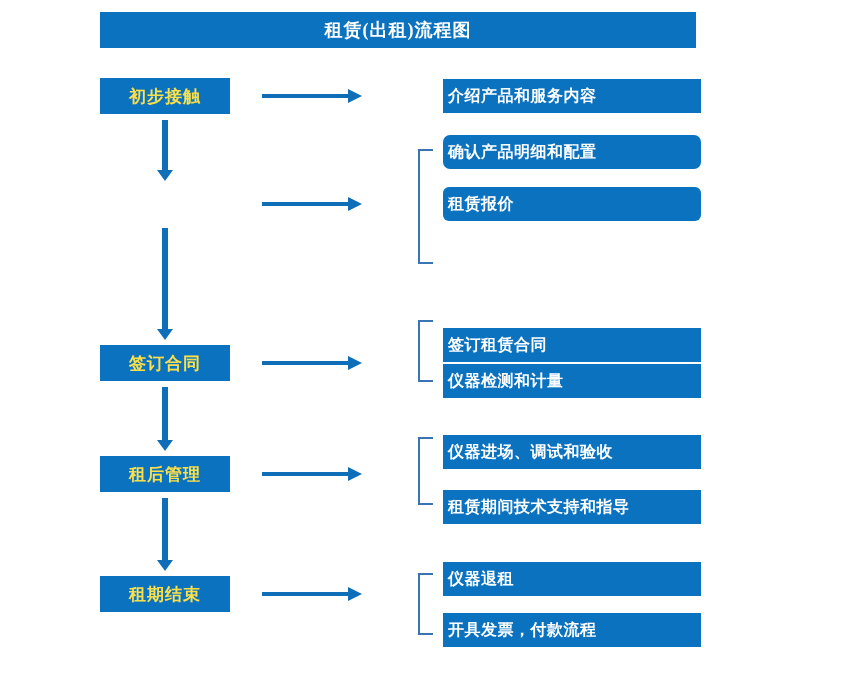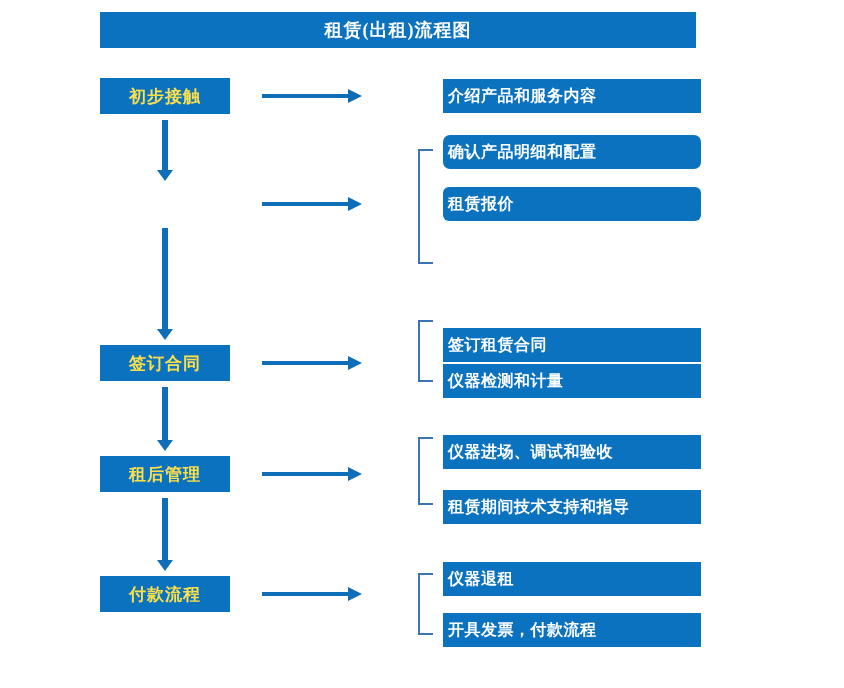--- a/index.html
+++ b/index.html
@@ -144,21 +144,21 @@
 </head>
 <body>
 
 <div id="canvas">
 
   <div class="title-bar">租赁(出租)流程图</div>
 
   <div class="stage-box" style="top:78px;">初步接触</div>
   <div class="stage-box" style="top:345px;">签订合同</div>
   <div class="stage-box" style="top:456px;">租后管理</div>
-  <div class="stage-box" style="top:576px;">付款流程</div>
+  <div class="stage-box" style="top:576px;">租期结束</div>
 
   <div class="v-arrow" style="top:120px; height:62px;">
     <div class="shaft" style="height:50px;"></div>
     <div class="head" style="top:50px;"></div>
   </div>
   <div class="v-arrow" style="top:228px; height:113px;">
     <div class="shaft" style="height:101px;"></div>
     <div class="head" style="top:101px;"></div>
   </div>
   <div class="v-arrow" style="top:387px; height:65px;">

